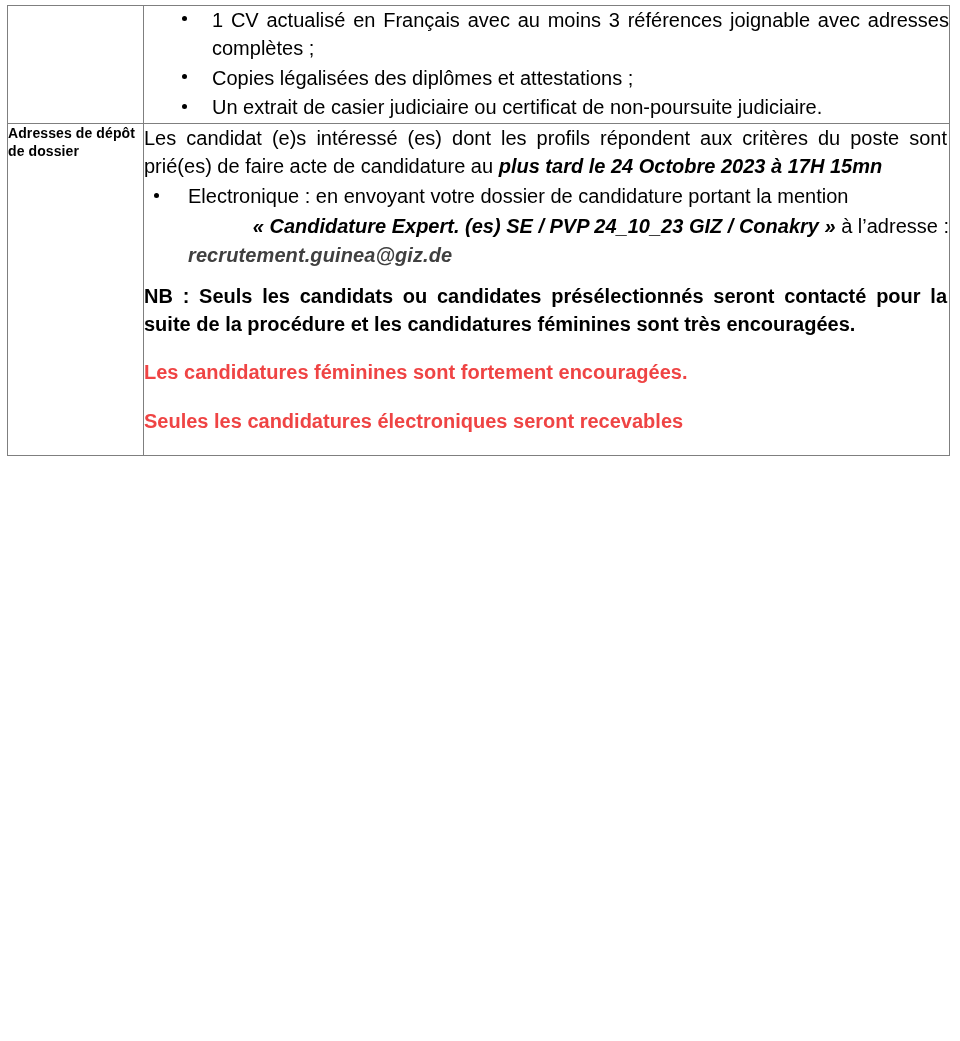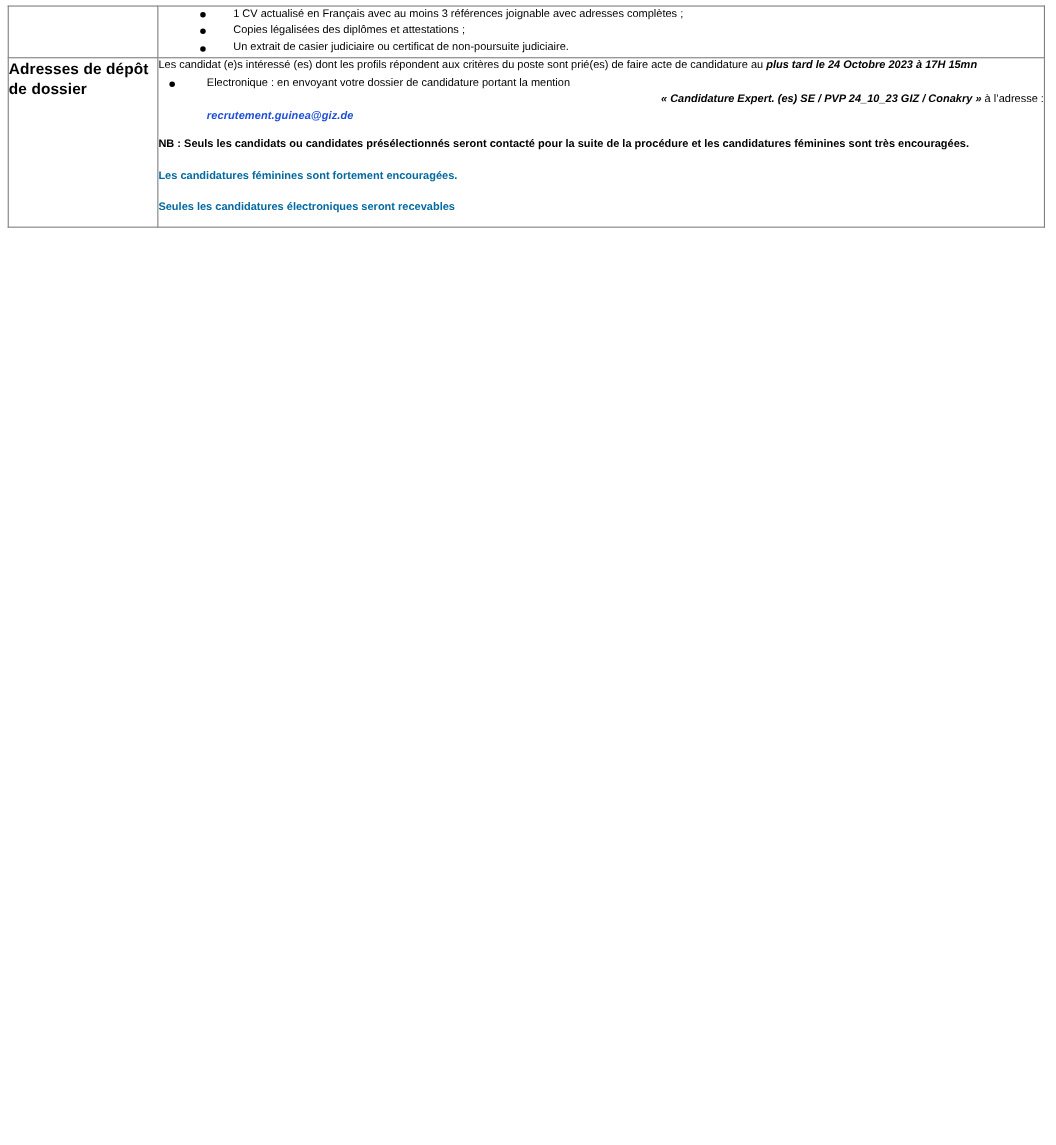--- a/index.html
+++ b/index.html
@@ -38,21 +38,21 @@
     width: 136px;
     vertical-align: middle;
     padding: 4px 6px 4px 9px;
     font-size: 14px;
     font-weight: bold;
     line-height: 1.33;
     letter-spacing: 0.1px;
   }
   td.content-col {
     padding: 5px 9px 7px 9px;
-    font-size: 10px;
+    font-size: 20px;
     line-height: 1.42;
   }
 
   ul.bullets {
     list-style: none;
     margin: 0;
     padding: 0;
   }
   ul.bullets li {
     position: relative;
@@ -93,35 +93,35 @@
     left: 10px;
     top: 0.52em;
   }
   .mention-line {
     display: block;
     margin-top: 1px;
     text-align: right;
   }
   .email {
     display: block;
-    color: #1d4ed8;
+    color: #404040;
     font-weight: bold;
     font-style: italic;
     margin-top: 1px;
     letter-spacing: 0.1px;
   }
   .nb-block {
     font-weight: bold;
     margin-top: 1px;
     text-align: justify;
     text-justify: inter-word;
     padding-right: 2px;
   }
   .red-line {
-    color: #0369a1;
+    color: #ef4444;
     font-weight: bold;
     margin-top: 14px;
   }
   b, strong { font-weight: bold; font-style: italic; }
 </style>
 </head>
 <body>
 
 <div class="page">
 

